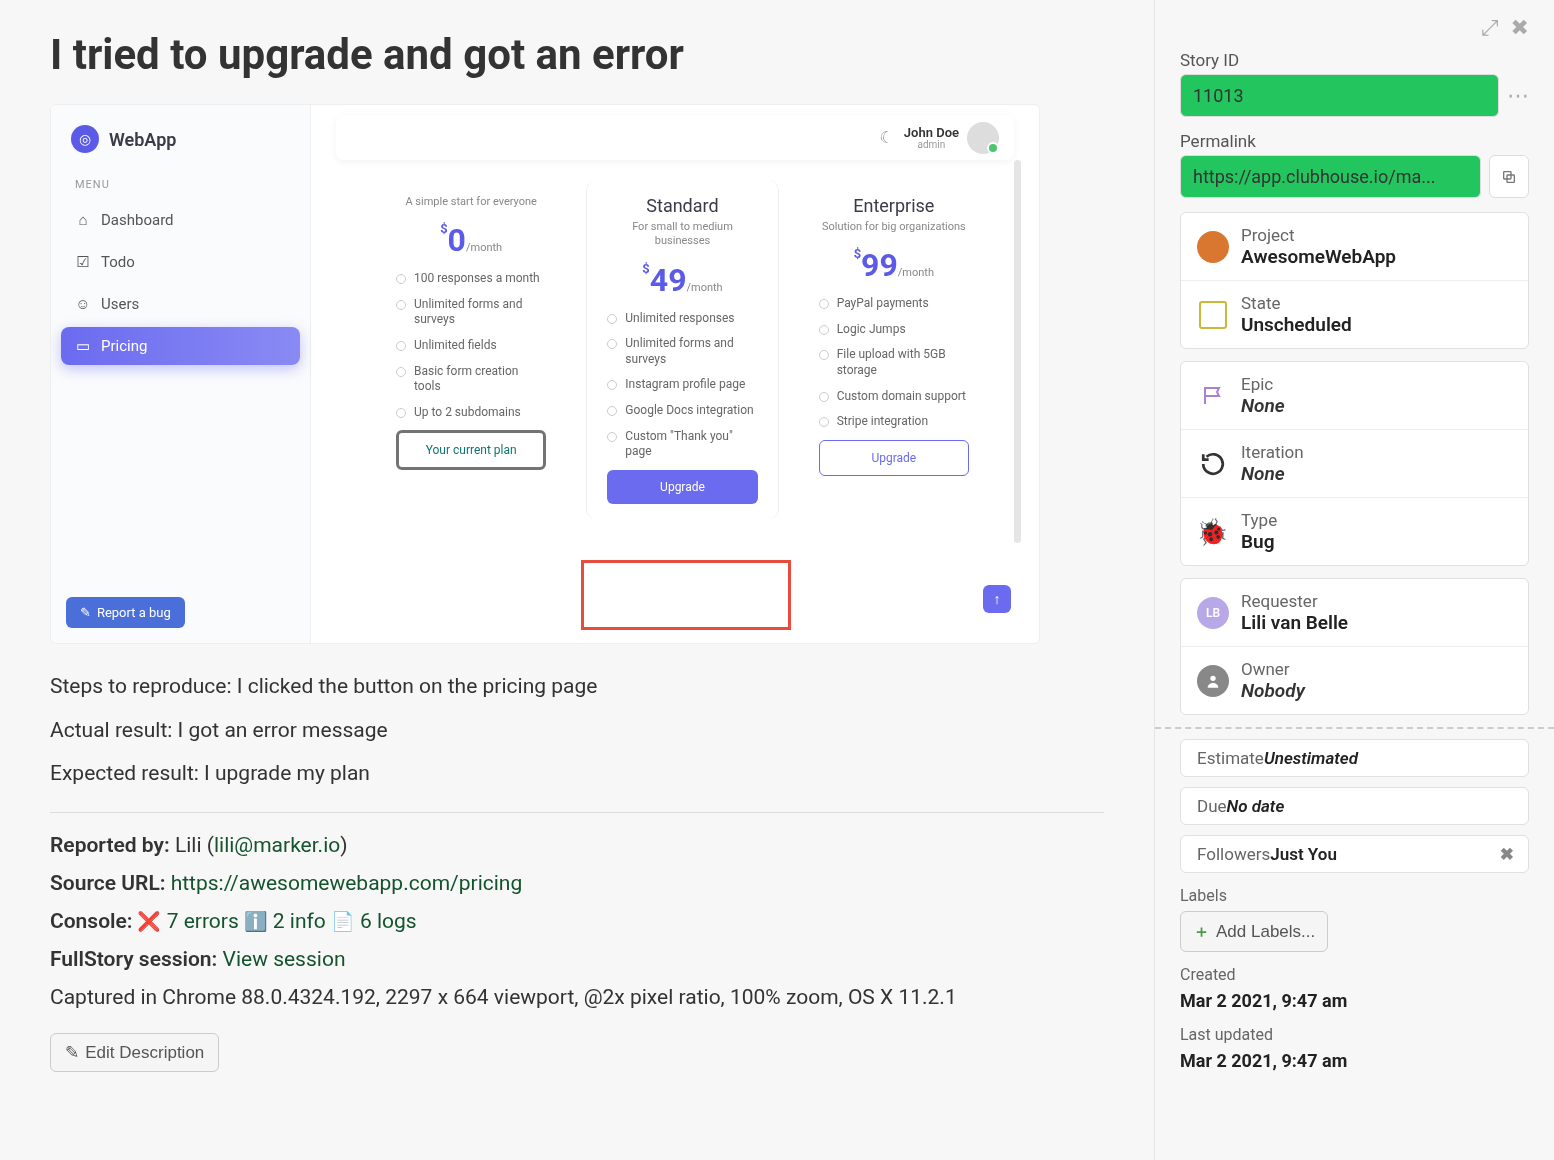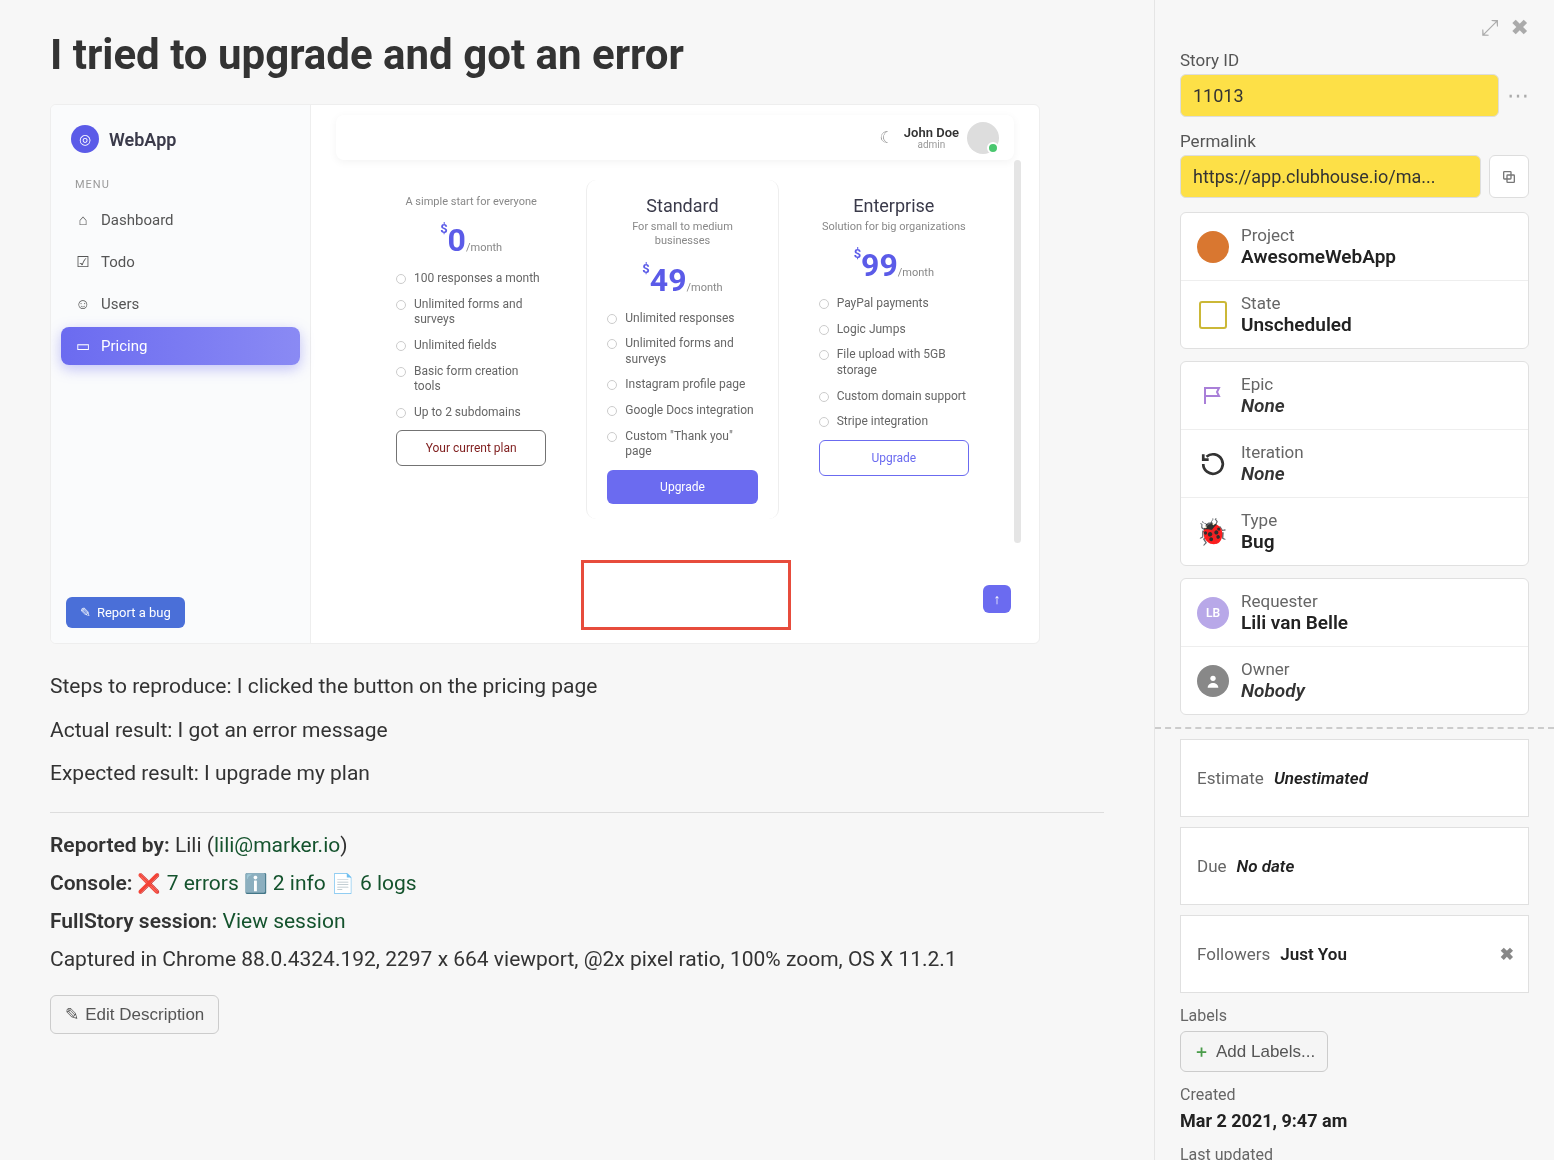--- a/index.html
+++ b/index.html
@@ -72,21 +72,21 @@
   .ss-plan-title { text-align:center; font-weight:400; font-size:18px; color:#3a3a4a; margin-bottom:4px;}
   .ss-plan-sub { text-align:center; font-size:11px; color:#888; margin-bottom:12px; line-height:1.3;}
   .ss-price { text-align:center; color:#5b5be8; font-weight:700; margin-bottom:12px;}
   .ss-price .cur{font-size:13px;vertical-align:top;}
   .ss-price .num{font-size:32px;}
   .ss-price .per{font-size:11px;color:#888;font-weight:400;}
   .ss-feat{list-style:none;}
   .ss-feat li{display:flex;gap:8px;margin-bottom:10px;font-size:12px;color:#666;line-height:1.3;}
   .ss-feat li::before{content:"";width:8px;height:8px;border:1.5px solid #ccc;border-radius:50%;flex-shrink:0;margin-top:3px;}
   .ss-btn{width:100%;padding:10px;border-radius:6px;font-size:12px;text-align:center;margin-top:10px;}
-  .ss-btn.current{border:1px solid #737373;color:#7f1d1d;background:#fff;}
+  .ss-btn.current{border:3px solid #737373;color:#0f766e;background:#fff;}
   .ss-btn.upgrade-outline{border:1.5px solid #6b6bf0;color:#6b6bf0;background:#fff;}
   .ss-btn.upgrade-fill{background:#6b6bf0;color:#fff;border:none;}
   .ss-highlight{position:absolute;border:3px solid #e74c3c;pointer-events:none;}
   .ss-scroll-hint{position:absolute;right:18px;top:55px;width:7px;bottom:100px;background:#e5e5e5;border-radius:4px;}
   .ss-fab{position:absolute;right:28px;bottom:30px;width:28px;height:28px;border-radius:6px;background:#6b6bf0;color:#fff;display:flex;align-items:center;justify-content:center;font-size:14px;}
 
   .desc{font-size:21px;color:#333;line-height:1.7;margin-bottom:20px;}
   .desc p{margin-bottom:8px;}
   hr.sep{border:none;border-top:1px solid #ddd;margin:20px 0;}
   .meta-line{font-size:21px;color:#333;margin-bottom:14px;}
@@ -94,36 +94,36 @@
   .meta-line a{color:#14532d;text-decoration:none;}
   .meta-line .emoji{font-size:19px;}
   .edit-btn{display:inline-flex;align-items:center;gap:6px;background:#f5f5f5;border:1px solid #ccc;border-radius:6px;padding:8px 14px;font-size:17px;color:#555;cursor:pointer;margin-top:10px;}
 
   
   .top-actions{display:flex;justify-content:flex-end;gap:12px;margin-bottom:10px;}
   .top-actions .ic{color:#aaa;cursor:pointer;font-size:22px;}
   .field-group{margin-bottom:14px;}
   .field-label{font-size:17px;color:#555;margin-bottom:4px;}
   .input-row{display:flex;gap:8px;align-items:stretch;}
-  .text-input{flex:1;background:#fde047;border:1px solid #ddd;border-radius:6px;padding:10px 12px;font-size:18px;color:#333;white-space:nowrap;overflow:hidden;text-overflow:ellipsis;}
+  .text-input{flex:1;background:#22c55e;border:1px solid #ddd;border-radius:6px;padding:10px 12px;font-size:18px;color:#333;white-space:nowrap;overflow:hidden;text-overflow:ellipsis;}
   .dots-btn{color:#aaa;font-size:22px;display:flex;align-items:center;cursor:pointer;}
   .copy-btn{width:40px;border:1px solid #ddd;border-radius:6px;background:#fff;display:flex;align-items:center;justify-content:center;color:#777;cursor:pointer;}
   .card{background:#fff;border:1px solid #e0e0e0;border-radius:6px;margin-bottom:12px;overflow:hidden;}
   .card-row{display:flex;align-items:center;gap:12px;padding:12px 16px;}
   .card-row + .card-row{border-top:1px solid #eee;}
   .card-row .ic{width:32px;height:32px;display:flex;align-items:center;justify-content:center;flex-shrink:0;}
   .card-row .txt .k{font-size:17px;color:#666;}
   .card-row .txt .v{font-size:19px;font-weight:600;color:#222;}
   .card-row .txt .v.none{font-style:italic;font-weight:600;color:#333;}
   .proj-dot{width:32px;height:32px;border-radius:50%;background:#d97730;}
   .state-ic{width:28px;height:28px;border:2.5px solid #cbb837;border-radius:3px;}
   .avatar-sm{width:32px;height:32px;border-radius:50%;display:flex;align-items:center;justify-content:center;font-size:12px;font-weight:600;color:#fff;}
   .av-lb{background:#b8a8e8;}
   .av-own{background:#888;}
-  .inline-field{background:#fff;border:1px solid #e0e0e0;border-radius:0;padding:28px 16px;display:flex;align-items:center;gap:10px;margin-bottom:10px;position:relative;}
+  .inline-field{background:#fff;border:1px solid #e0e0e0;border-radius:6px;padding:8px 16px;display:flex;align-items:center;margin-bottom:10px;position:relative;}
   .inline-field .k{color:#666;font-size:17px;}
   .inline-field .v{font-weight:600;color:#222;font-style:italic;font-size:17px;}
   .inline-field .v.plain{font-style:normal;}
   .inline-field .close-x{position:absolute;right:14px;color:#888;cursor:pointer;font-weight:700;}
   .section-label{font-size:16px;color:#666;margin:13px 0 6px;}
   .add-label-btn{display:inline-flex;align-items:center;gap:6px;background:#f5f5f5;border:1px solid #ccc;border-radius:6px;padding:8px 12px;font-size:17px;color:#555;cursor:pointer;}
   .add-label-btn .plus{color:#4a9c4a;font-weight:700;}
   .timestamp{font-size:18px;font-weight:700;color:#222;margin-bottom:14px;}
   .divider-thin{border-top:2px dashed #ccc;margin:6px -25px 0 -25px;}
 </style>
@@ -227,20 +227,24 @@
     </div>
 
     <hr class="sep">
 
     <div class="meta-line">
       <span class="label">Reported by:</span>
       <span>Lili</span>
       (<a href="#">lili@marker.io</a>)
     </div>
     <div class="meta-line">
+      <span class="label">Source URL:</span>
+      <a href="#">https://awesomewebapp.com/pricing</a>
+    </div>
+    <div class="meta-line">
       <span class="label">Console:</span>
       <span class="emoji">❌</span>
       <a href="#">7 errors</a>
       <span class="emoji">ℹ️</span>
       <a href="#">2 info</a>
       <span class="emoji">📄</span>
       <a href="#">6 logs</a>
     </div>
     <div class="meta-line">
       <span class="label">FullStory session:</span>

